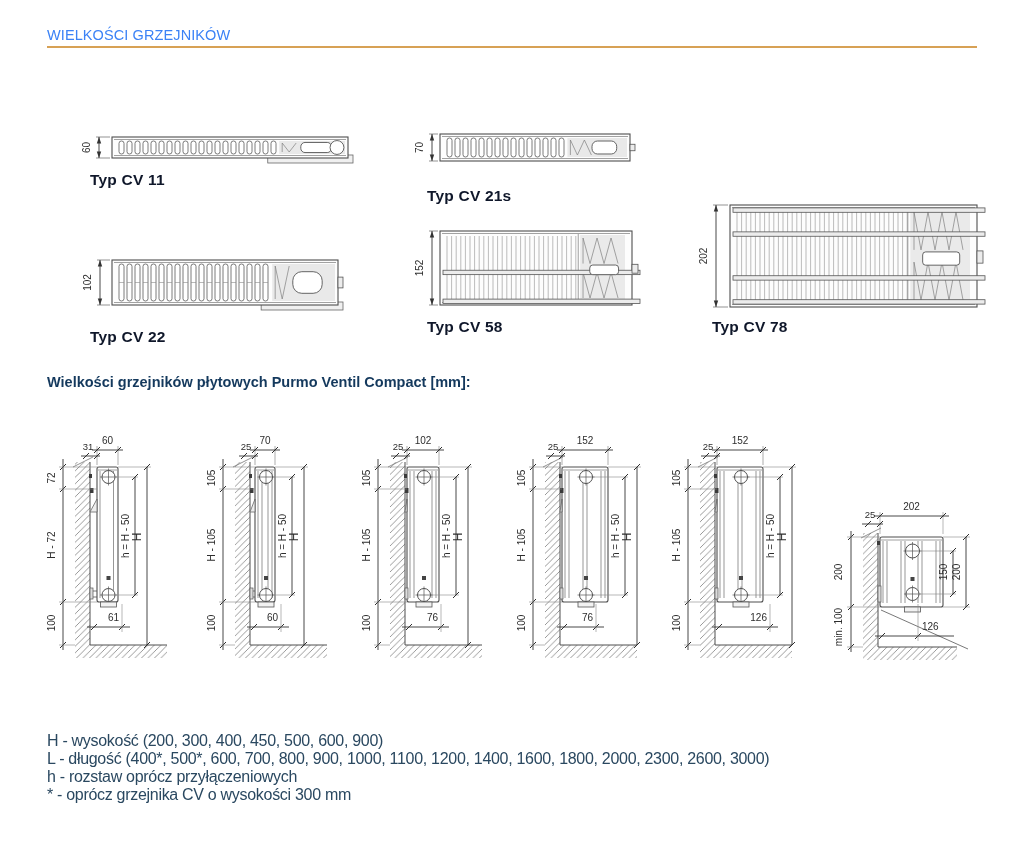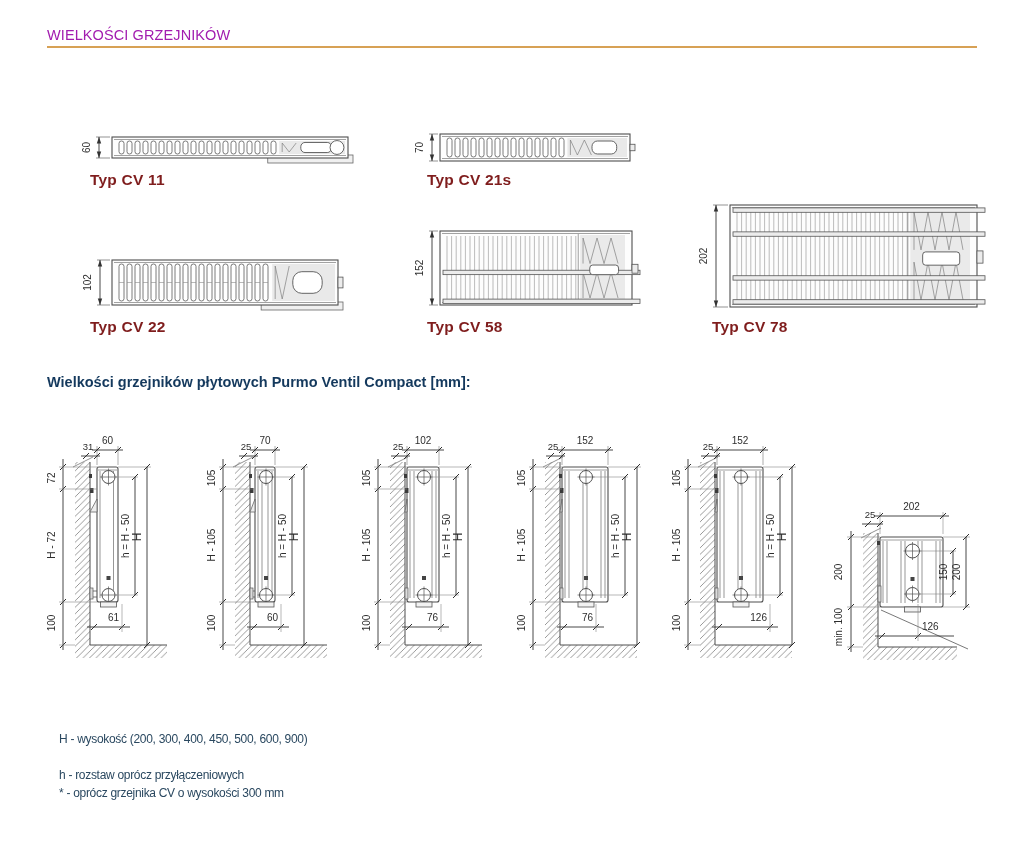--- a/index.html
+++ b/index.html
@@ -1,21 +1,21 @@
 <!DOCTYPE html>
 <html><head>
 <meta charset="utf-8">
 <style>
   html,body{margin:0;padding:0;background:#fff;}
   #page{position:relative;width:1027px;height:850px;background:#fff;overflow:hidden;font-family:"Liberation Sans",sans-serif;}
-  #page-title{position:absolute;left:47px;top:27px;font-size:14.5px;font-weight:500;letter-spacing:.1px;color:#a21caf;}
+  #page-title{position:absolute;left:47px;top:27px;font-size:14.5px;font-weight:500;letter-spacing:.1px;color:#3b82f6;}
   #title-rule{position:absolute;left:47px;top:46px;width:930px;height:1.5px;background:#D7A155;}
-  .typ-label{position:absolute;font-size:15.5px;font-weight:700;color:#7f1d1d;letter-spacing:.2px;}
+  .typ-label{position:absolute;font-size:15.5px;font-weight:700;color:#0f172a;letter-spacing:.2px;}
   #subtitle{position:absolute;left:47px;top:374px;font-size:14.5px;font-weight:700;color:#14395D;text-align:right;}
-  .legend-line{position:absolute;left:47px;font-size:12px;letter-spacing:-0.3px;color:#2A4860;margin-left:12px;}
+  .legend-line{position:absolute;left:47px;font-size:16px;letter-spacing:-0.3px;color:#2A4860;}
   svg{position:absolute;left:0;top:0;}
   text{font-family:"Liberation Sans",sans-serif;fill:#2d2d2d;}
 </style>
 </head>
 <body>
 
 <div id="page">
   <svg id="diagram" width="1027" height="850" viewBox="0 0 1027 850">
     <defs>
       <pattern id="hatch" width="6.5" height="6.5" patternUnits="userSpaceOnUse">
@@ -639,21 +639,22 @@
         <line x1="875" y1="636" x2="954" y2="636" stroke="#333" stroke-width="0.9"></line>
         <line x1="879" y1="639" x2="885" y2="633" stroke="#2f2f2f" stroke-width="1"></line>
         <line x1="915" y1="639" x2="921" y2="633" stroke="#2f2f2f" stroke-width="1"></line>
         <line x1="918" y1="604" x2="918" y2="641" stroke="#888" stroke-width="0.6"></line>
         <text x="922" y="630" font-size="10" text-anchor="start">126</text>
       </g>
     </svg>
   <div id="page-title">WIELKOŚCI GRZEJNIKÓW</div>
   <div id="title-rule"></div>
   <div class="typ-label" style="left:90px;top:171px">Typ CV 11</div>
-  <div class="typ-label" style="left:427px;top:171px">Typ CV 21s</div>
-  <div class="typ-label" style="left:90px;top:318px">Typ CV 22</div>
+  <div class="typ-label" style="left:427px;top:187px">Typ CV 21s</div>
+  <div class="typ-label" style="left:90px;top:328px">Typ CV 22</div>
   <div class="typ-label" style="left:427px;top:318px">Typ CV 58</div>
   <div class="typ-label" style="left:712px;top:318px">Typ CV 78</div>
   <div id="subtitle">Wielkości grzejników płytowych Purmo Ventil Compact [mm]:</div>
   <div class="legend-line" style="top:732px">H - wysokość (200, 300, 400, 450, 500, 600, 900)</div>
+  <div class="legend-line" style="top:750px">L - długość (400*, 500*, 600, 700, 800, 900, 1000, 1100, 1200, 1400, 1600, 1800, 2000, 2300, 2600, 3000)</div>
   <div class="legend-line" style="top:768px">h - rozstaw oprócz przyłączeniowych</div>
   <div class="legend-line" style="top:786px">* - oprócz grzejnika CV o wysokości 300 mm</div>
 </div>
 
 </body></html>

